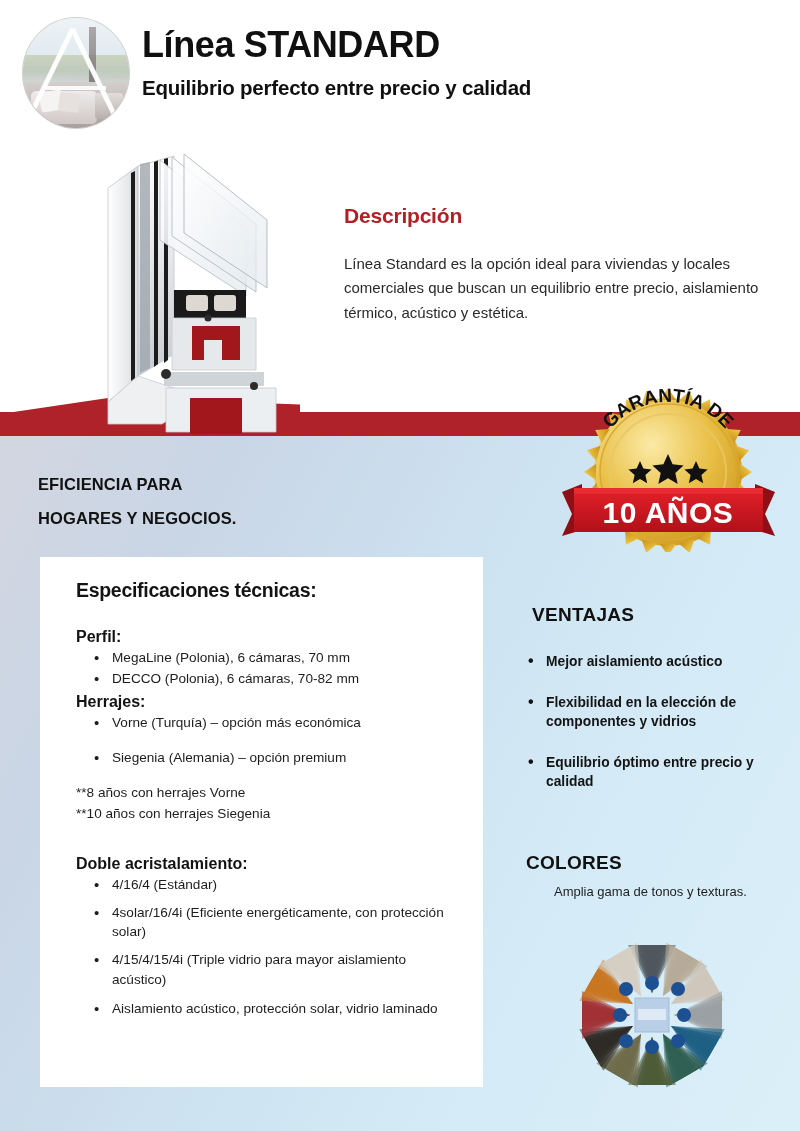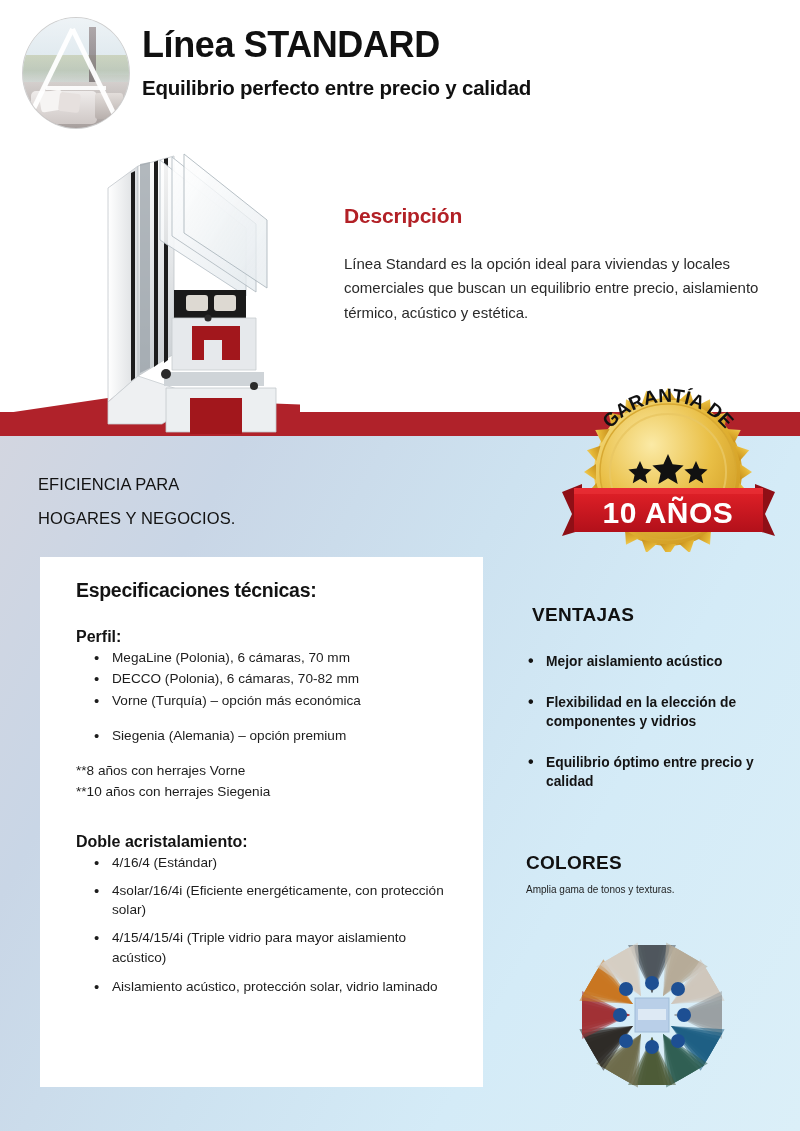--- a/index.html
+++ b/index.html
@@ -103,21 +103,21 @@
     letter-spacing: -0.2px;
   }
   .desc-body {
     margin-top: 24px;
     font-size: 15px; line-height: 1.62; color: #2a2a2a;
   }
 
   
   .efic {
     position: absolute; left: 38px; top: 467px; z-index: 5;
-    font-size: 16.5px; font-weight: 400; color: #121212;
+    font-size: 16.5px; font-weight: 700; color: #121212;
     line-height: 2.08; letter-spacing: 0.1px;
   }
 
   
   .spec-card {
     position: absolute; left: 40px; top: 557px;
     width: 443px; height: 530px;
     background: #ffffff;
     z-index: 5;
     padding: 22px 26px 0 36px;
@@ -162,21 +162,21 @@
     content: "•"; position: absolute; left: 2px; top: -2px;
     font-size: 16px; color: #141414;
   }
 
   
   .colores { position: absolute; left: 526px; top: 852px; width: 262px; z-index: 5; }
   .c-title {
     font-size: 19px; font-weight: 800; color: #111111;
     letter-spacing: 0.3px; margin-bottom: 9px;
   }
-  .c-sub { font-size: 10px; line-height: 1.45; color: #1e1e1e; }
+  .c-sub { font-size: 13px; line-height: 1.45; color: #1e1e1e; margin-left: 28px; }
   .swatch-wheel { position: absolute; left: 540px; top: 940px; width: 224px; height: 150px; z-index: 5; }
 
   
   .badge { position: absolute; left: 556px; top: 384px; width: 225px; height: 168px; z-index: 7; }
 </style>
 </head>
 <body>
 
 <div id="page">
 
@@ -340,20 +340,21 @@
 
   <div class="spec-card">
     <div class="spec-title">Especificaciones técnicas:</div>
 
     <div class="spec-h">Perfil:</div>
     <ul class="spec-ul">
       <li>MegaLine (Polonia), 6 cámaras, 70 mm</li>
       <li>DECCO (Polonia), 6 cámaras, 70-82 mm</li>
     </ul>
 
+    <div class="spec-h">Herrajes:</div>
     <ul class="spec-ul loose">
       <li>Vorne (Turquía) – opción más económica</li>
       <li>Siegenia (Alemania) – opción premium</li>
     </ul>
 
     <div class="notes">
       <div>**8 años con herrajes Vorne</div>
       <div>**10 años con herrajes Siegenia</div>
     </div>
 

